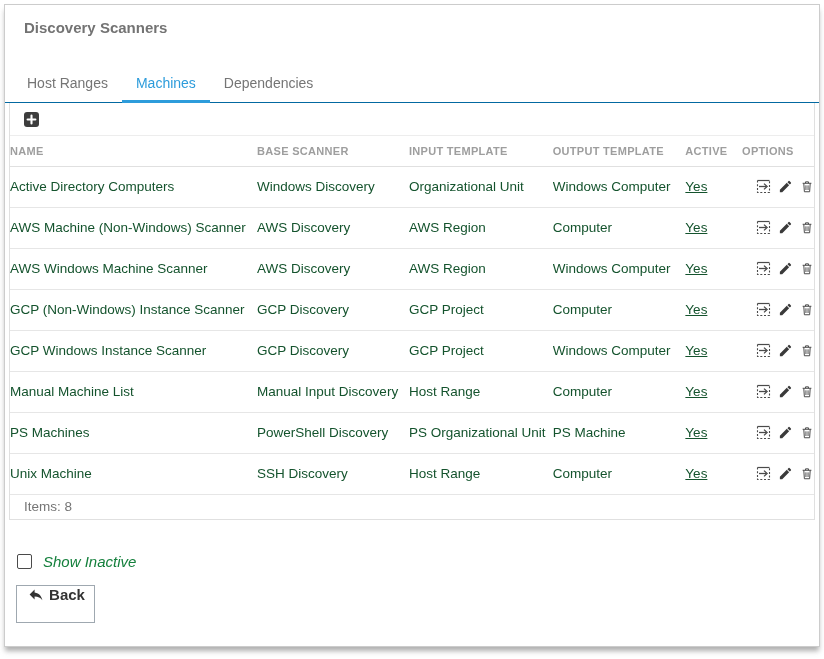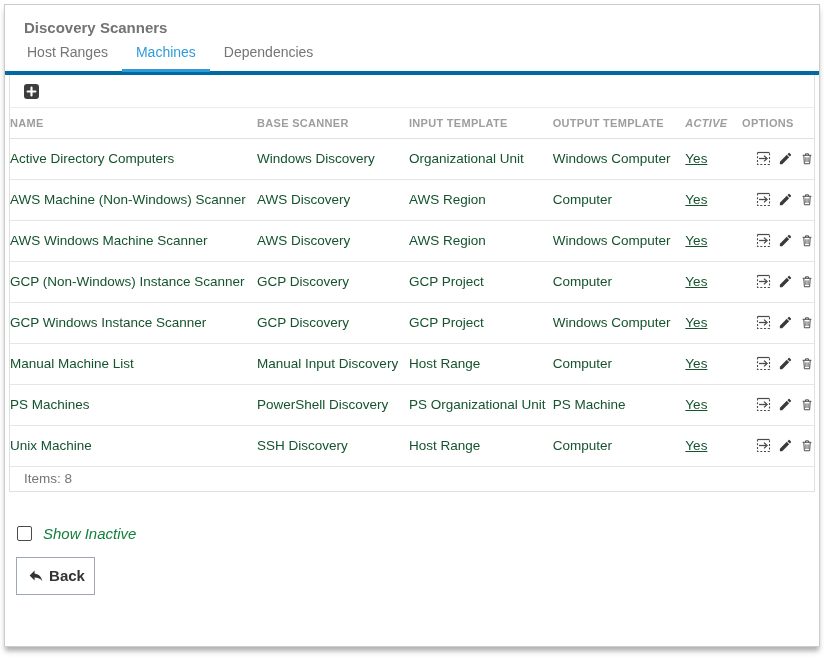--- a/index.html
+++ b/index.html
@@ -21,22 +21,23 @@
   }
   .page-title {
     padding: 14px 0 0 19px;
     font-size: 15px;
     font-weight: bold;
     color: #737373;
   }
   
   .tab-bar {
     display: flex;
+    margin-top: 31px;
     padding-left: 8px;
-    border-bottom: 4px solid #0369a1;
+    border-bottom: 1px solid #0369a1;
   }
   .tab {
     padding: 8px 14px 9px 14px;
     font-size: 14px;
     color: #757575;
     cursor: pointer;
     border-bottom: 3px solid transparent;
     margin-bottom: -1px;
     white-space: nowrap;
   }
@@ -85,21 +86,21 @@
     height: 41px;
     font-size: 13.5px;
     color: #14532d;
     border-bottom: 1px solid #e6e6e6;
     padding: 0;
     vertical-align: middle;
     white-space: nowrap;
     overflow: hidden;
   }
   th.col-name, td.cell-name { padding-left: 13px; }
-  th.col-active { padding-left: 1px; font-style: italic; }
+  th.col-active { padding-left: 1px; }
   td.cell-active { padding-left: 13px; text-decoration: underline; }
   td.cell-options { text-align: right; padding-right: 3px; }
   .opt-icon {
     display: inline-flex;
     vertical-align: middle;
     margin-left: 3px;
     cursor: pointer;
   }
   .items-row {
     height: 24px;
@@ -124,21 +125,21 @@
     flex: 0 0 auto;
   }
   .show-inactive .label {
     margin-left: 11px;
     font-size: 15px;
     color: #15803d;
     font-style: italic;
   }
   .back-button {
     display: flex;
-    align-items: center;
+    align-items: flex-start;
     justify-content: center;
     gap: 3px;
     margin: 15px 0 0 11px;
     width: 79px;
     height: 38px;
     background: #fff;
     border: 1px solid #9fa8b0;
     cursor: pointer;
   }
   .back-button .back-label {

